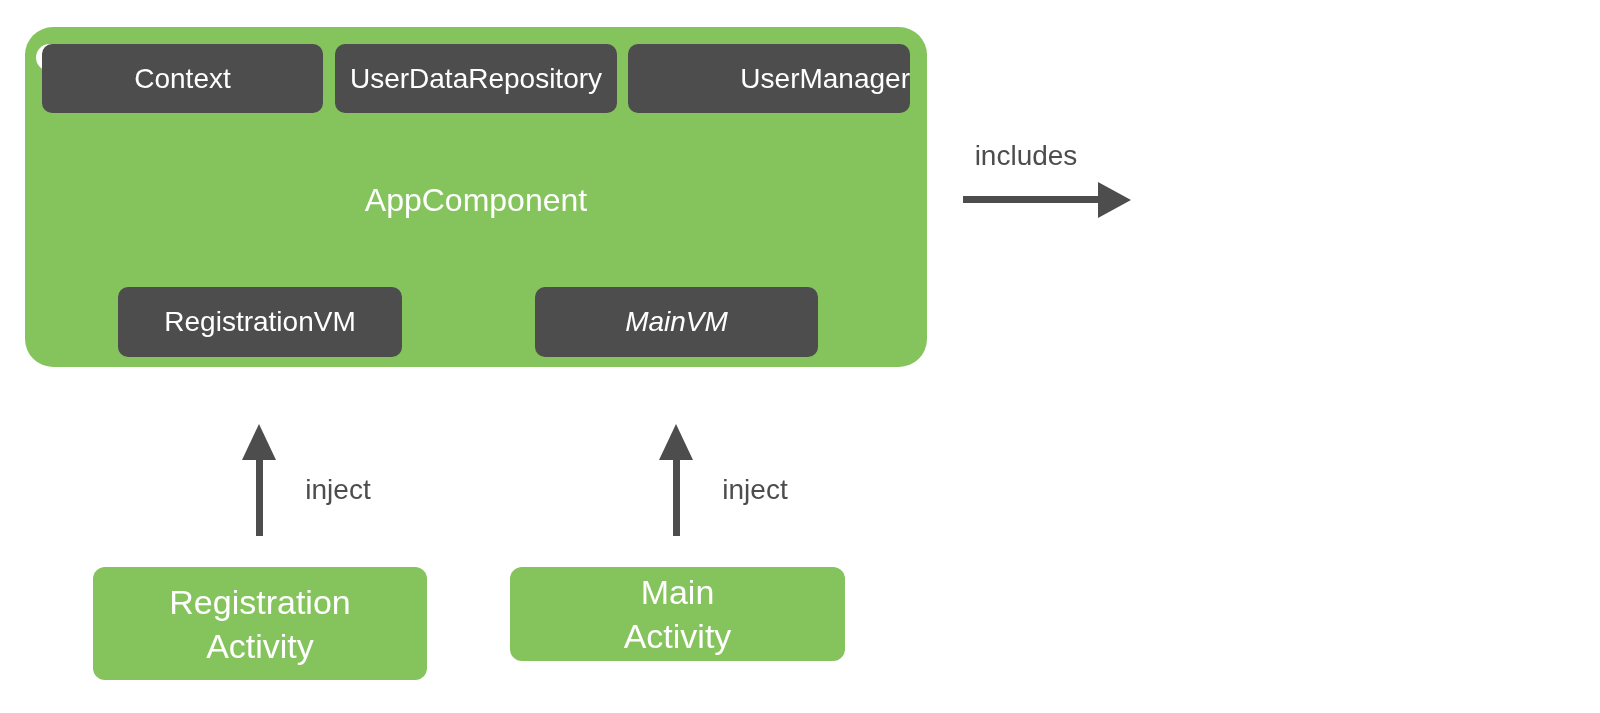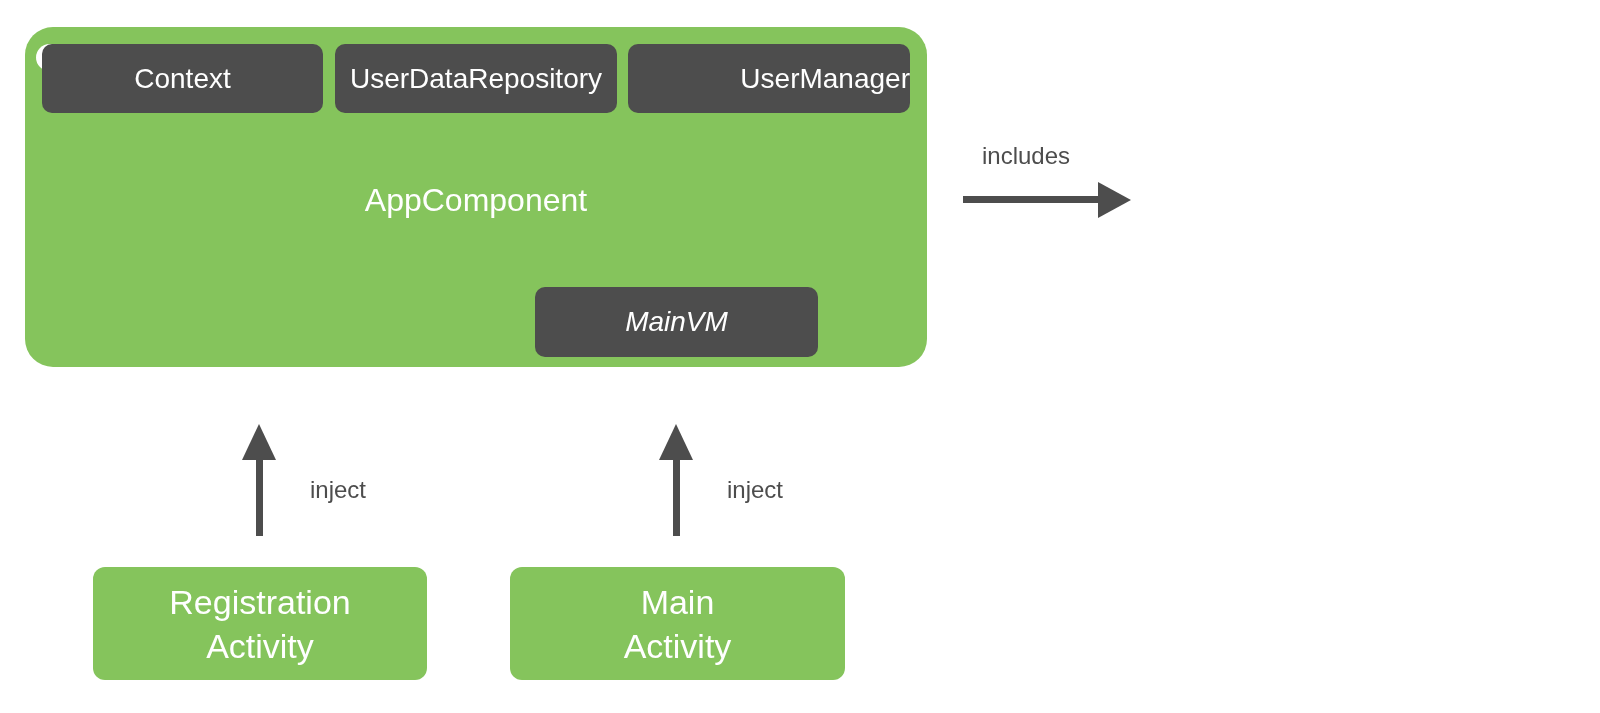--- a/index.html
+++ b/index.html
@@ -78,27 +78,27 @@
     border-radius: 50%;
     background: #ffffff;
   }
 
   
   #storage-module { left: 1172px; top: 71px; width: 403px; height: 256px; }
   #node-storage   { left: 60px; top: 157px; width: 283px; height: 70px; }
 
   
   #registration-activity { left: 93px;  top: 567px; width: 334px; height: 113px; }
-  #main-activity         { left: 510px; top: 567px; width: 335px; height: 113px; }
+  #main-activity         { left: 510px; top: 567px; width: 335px; height: 94px; }
 
   
   .edge-label {
     position: absolute;
     color: #4D4D4D;
-    font-size: 24px;
+    font-size: 28px;
     white-space: nowrap;
     transform: translate(-50%, -50%);
   }
   #includes-label { left: 1026px; top: 156px; }
   #inject-label-1 { left: 338px;  top: 490px; }
   #inject-label-2 { left: 755px;  top: 490px; }
 
   .h-arrow-shaft {
     position: absolute;
     background: #4D4D4D;
@@ -144,20 +144,23 @@
     </div>
     <div id="node-context" class="dark-node">
       <span>Context</span>
     </div>
     <div id="node-usermgr" class="dark-node">
       <span>UserManager</span>
     </div>
 
     <div id="app-component-title" class="panel-title">AppComponent</div>
 
+    <div id="node-regvm" class="dark-node">
+      <span>RegistrationVM</span>
+    </div>
     <div id="node-mainvm" class="dark-node">
       <span>MainVM</span>
     </div>
   </div>
 
   <div id="includes-label" class="edge-label">includes</div>
   <div id="includes-shaft" class="h-arrow-shaft"></div>
   <div id="includes-head" class="h-arrow-head"></div>
 
 

